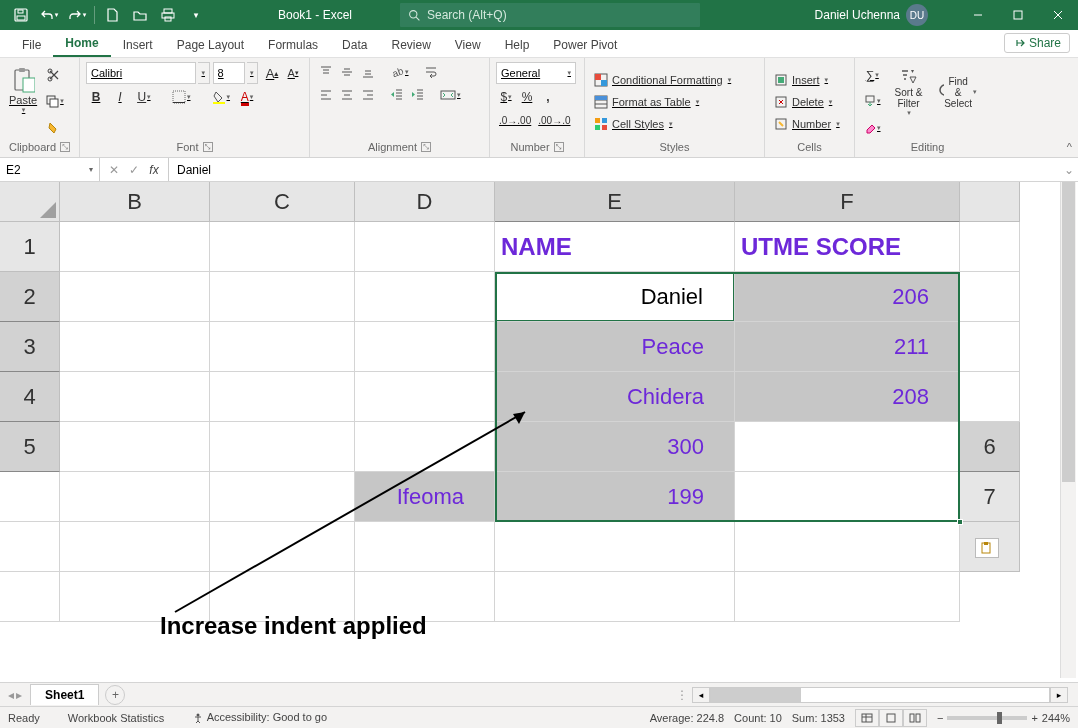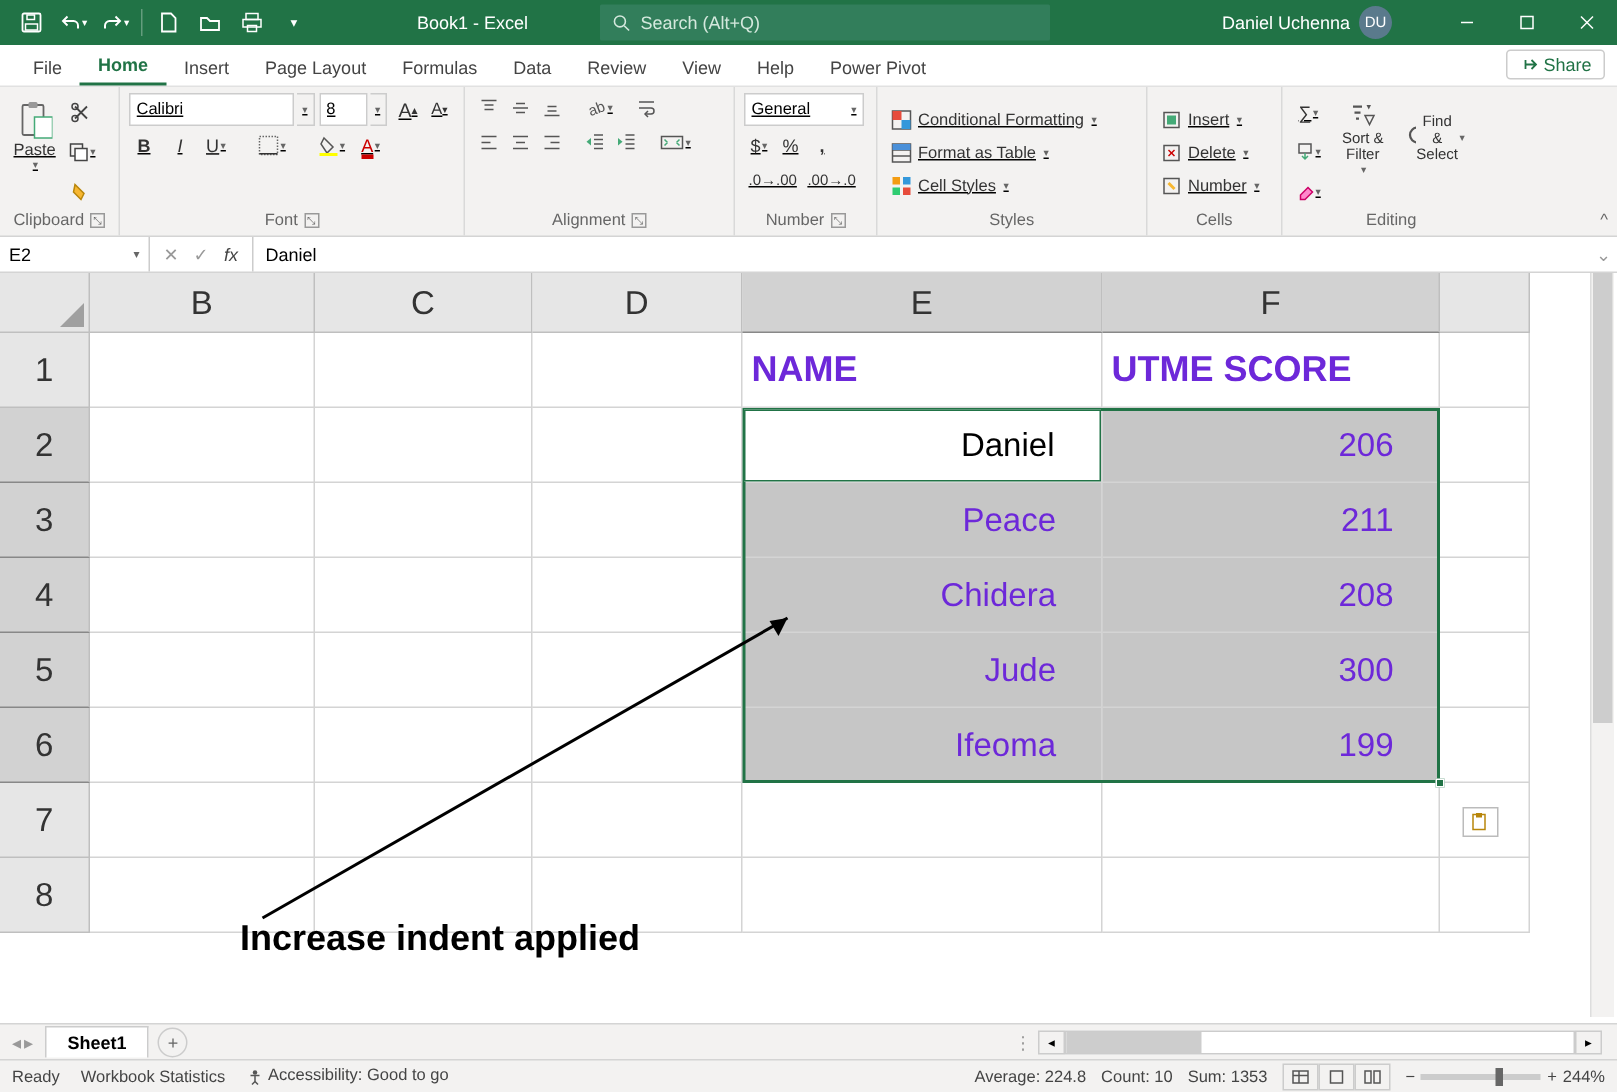--- a/index.html
+++ b/index.html
@@ -71,21 +71,21 @@
 .shtabs { position: absolute; left: 0; right: 0; bottom: 22px; height: 24px; background: #f3f2f1; display: flex; align-items: center; border-top: 1px solid #d4d4d4; }
 .shtabs .nav { display: flex; gap: 2px; padding: 0 8px; color: #999; }
 .shtabs .tab { background: #fff; border: 1px solid #ccc; border-bottom: none; padding: 3px 14px; font-size: 12px; font-weight:600; }
 .shtabs .add { width: 20px; height: 20px; border: 1px solid #ccc; border-radius: 50%; display:flex; align-items:center; justify-content:center; margin-left:6px; font-size:12px; color:#666; }
 .shtabs .hscroll { position:absolute; right:10px; display:flex; align-items:center; gap:0; }
 .shtabs .hscroll .sbtn { width:18px; height:16px; border:1px solid #ccc; background:#f3f2f1; display:flex; align-items:center; justify-content:center; font-size:9px; }
 .shtabs .hscroll .strack { width:340px; height:16px; border:1px solid #ccc; background:#fff; position:relative; }
 .shtabs .hscroll .sthumb { position:absolute; left:0; top:0; width:90px; height:14px; background:#cdcdcd; }
 
 
-.status { position: absolute; left:0; right:0; bottom:0; height:22px; background:#f3f2f1; border-top:1px solid #d4d4d4; display:flex; align-items:center; font-size:11px; color:#444; padding:0 8px; gap:14px; }
+.status { position: absolute; left:0; right:0; bottom:0; height:22px; background:#f3f2f1; border-top:1px solid #d4d4d4; display:flex; align-items:center; font-size:11px; color:#444; padding:0 8px; gap:28px; }
 .status .right { position:absolute; right:8px; display:flex; align-items:center; gap:10px; }
 .status .views { display:flex; gap:0; }
 .status .views div { width:24px; height:18px; border:1px solid #ccc; display:flex; align-items:center; justify-content:center; }
 .status .zoom { display:flex; align-items:center; gap:4px; }
 .status .ztrack { width:80px; height:4px; background:#ccc; position:relative; }
 .status .zthumb { position:absolute; left:50px; top:-4px; width:5px; height:12px; background:#666; }
 
 .vscroll { position:absolute; right:2px; top:182px; bottom:50px; width:16px; background:#f3f2f1; border-left:1px solid #ddd; }
 .vscroll .vthumb { position:absolute; top:0; left:1px; right:1px; height:300px; background:#cdcdcd; }
 .pasteopt { position:absolute; width:24px; height:20px; border:1px solid #bbb; background:#fff; display:flex; align-items:center; justify-content:center; }
@@ -570,21 +570,20 @@
       <div class="cell"></div>
       <div class="cell"></div>
     <div class="cell selrange ar ind">Chidera</div>
     <div class="cell selrange ar ind">208</div>
     <div class="cell"></div>
 
     <div class="rcell sel">5</div>
     <div class="cell"></div>
       <div class="cell"></div>
       <div class="cell"></div>
-    <div class="cell selrange ar ind">Jude</div>
     <div class="cell selrange ar ind">300</div>
     <div class="cell"></div>
 
     <div class="rcell sel">6</div>
     <div class="cell"></div>
       <div class="cell"></div>
       <div class="cell"></div>
     <div class="cell selrange ar ind">Ifeoma</div>
     <div class="cell selrange ar ind">199</div>
     <div class="cell"></div>

